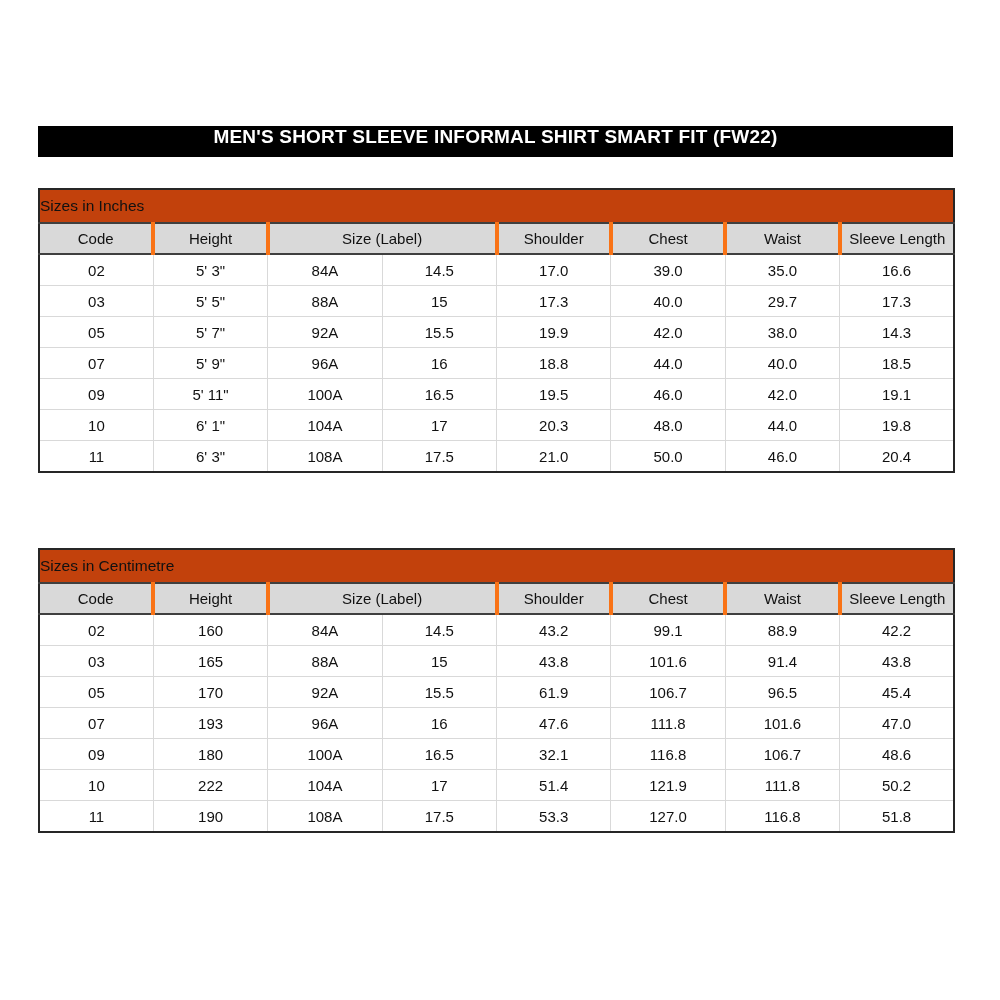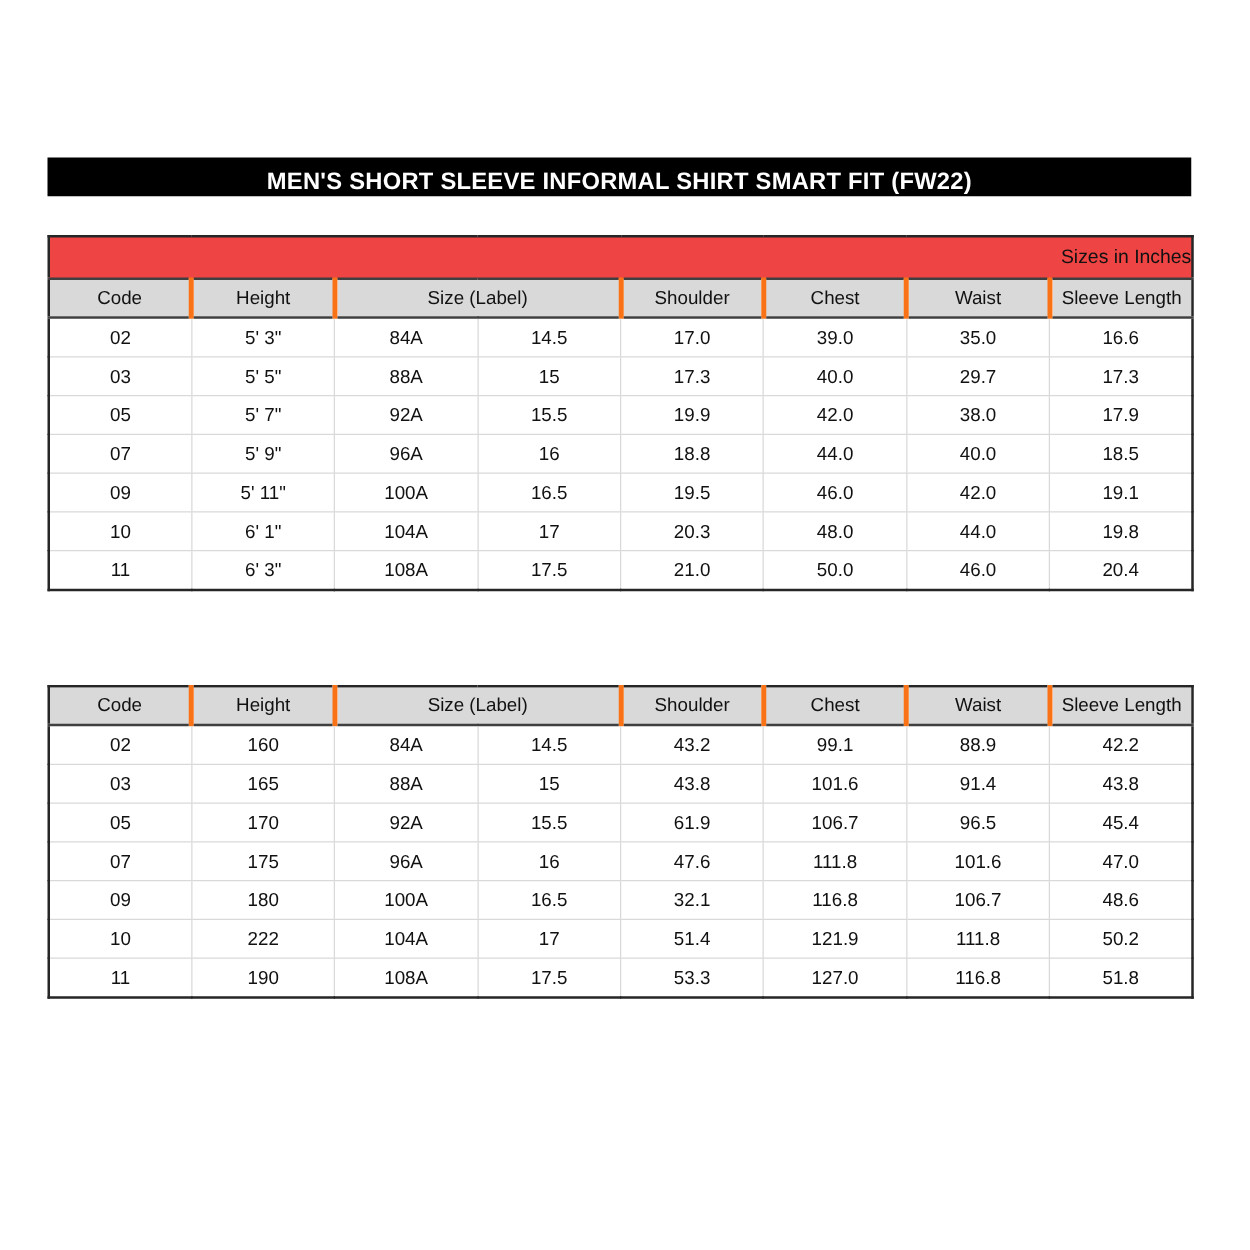--- a/index.html
+++ b/index.html
@@ -18,21 +18,21 @@
   }
   .banner {
     position: absolute;
     left: 38px;
     top: 126px;
     width: 915px;
     height: 31px;
     background: #000000;
     color: #ffffff;
     display: flex;
-    align-items: flex-end;
+    align-items: flex-start;
     justify-content: center;
     font-size: 19px;
     font-weight: 700;
     letter-spacing: 0.2px;
   }
   .table-wrap {
     position: absolute;
     left: 38px;
     width: 915px;
   }
@@ -48,24 +48,24 @@
   table.size-table col { width: 114.375px; }
 
   
   table.size-table {
     border: 2px solid #262626;
   }
 
   
   tr.title-row th {
     height: 32px;
-    background: #ef4444;
+    background: #c2410c;
     font-weight: 400;
     font-size: 15.5px;
-    text-align: right;
+    text-align: left;
     vertical-align: middle;
     border-bottom: 2px solid #3f3f3f;
     padding: 0;
   }
 
   
   tr.header-row th {
     height: 29px;
     background: #d9d9d9;
     font-weight: 400;
@@ -148,21 +148,21 @@
             <td>17.3</td>
           </tr>
           <tr>
             <td>05</td>
             <td>5' 7"</td>
             <td>92A</td>
             <td>15.5</td>
             <td>19.9</td>
             <td>42.0</td>
             <td>38.0</td>
-            <td>17.9</td>
+            <td>14.3</td>
           </tr>
           <tr>
             <td>07</td>
             <td>5' 9"</td>
             <td>96A</td>
             <td>16</td>
             <td>18.8</td>
             <td>44.0</td>
             <td>40.0</td>
             <td>18.5</td>
@@ -207,20 +207,23 @@
         <col>
           <col>
           <col>
           <col>
           <col>
           <col>
           <col>
           <col>
       </colgroup>
       <thead>
+        <tr class="title-row">
+          <th colspan="8">Sizes in Centimetre</th>
+        </tr>
         <tr class="header-row">
             <th>Code</th>
             <th>Height</th>
             <th colspan="2">Size (Label)</th>
             <th>Shoulder</th>
             <th>Chest</th>
             <th>Waist</th>
             <th>Sleeve Length</th>
           </tr>
       </thead>
@@ -250,21 +253,21 @@
             <td>170</td>
             <td>92A</td>
             <td>15.5</td>
             <td>61.9</td>
             <td>106.7</td>
             <td>96.5</td>
             <td>45.4</td>
           </tr>
           <tr>
             <td>07</td>
-            <td>175</td>
+            <td>193</td>
             <td>96A</td>
             <td>16</td>
             <td>47.6</td>
             <td>111.8</td>
             <td>101.6</td>
             <td>47.0</td>
           </tr>
           <tr>
             <td>09</td>
             <td>180</td>

